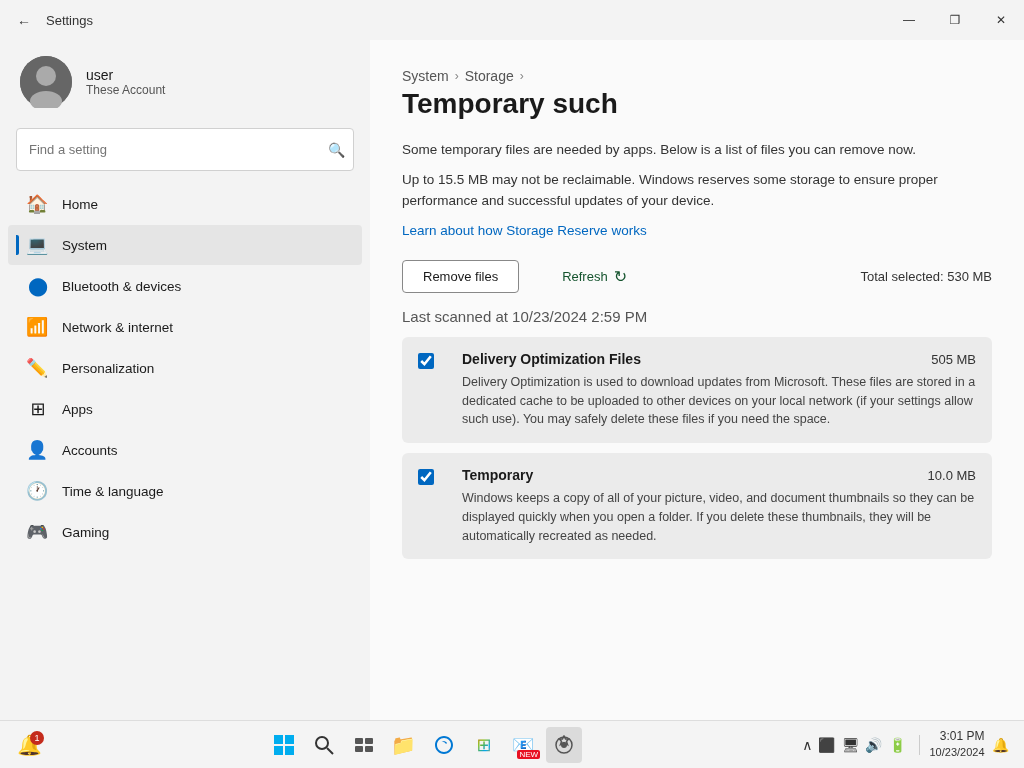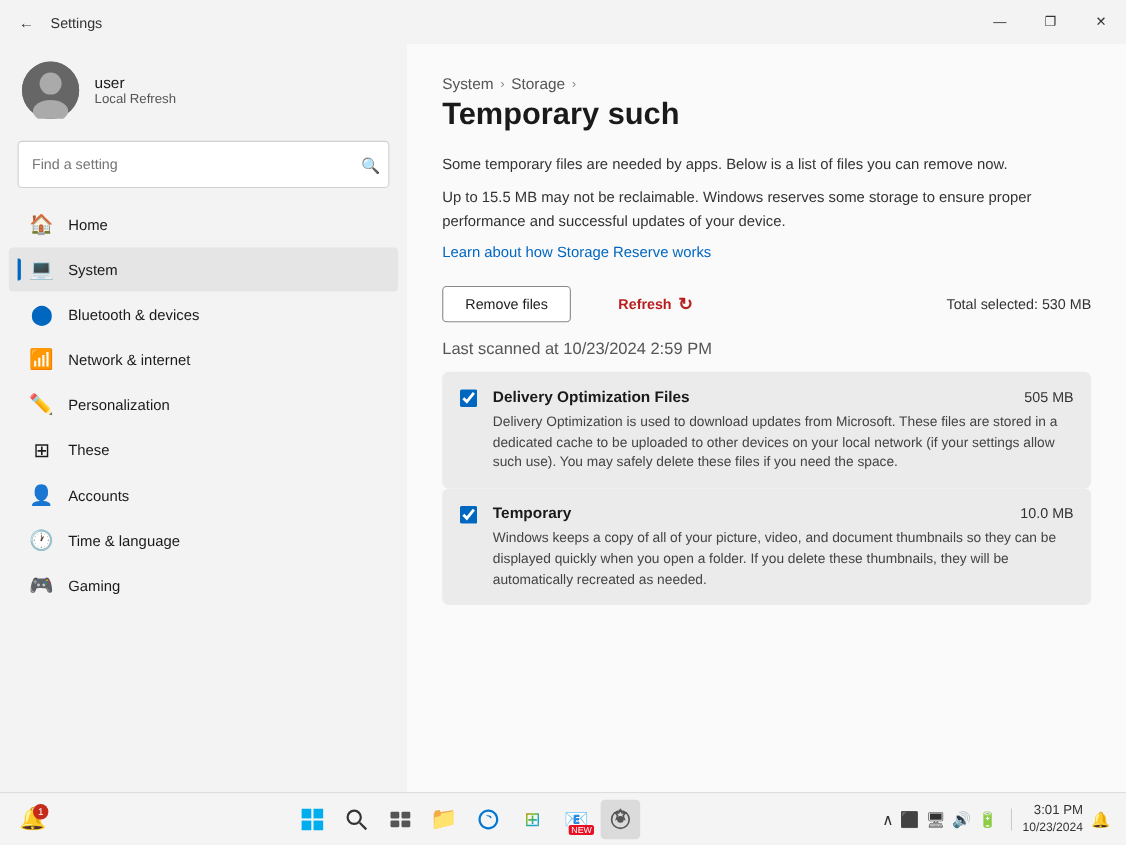--- a/index.html
+++ b/index.html
@@ -190,41 +190,42 @@
       cursor: pointer;
       color: #1a1a1a;
       margin-right: 10px;
     }
     .btn-refresh {
       padding: 8px 16px;
       border: none;
       background: transparent;
       font-size: 13px;
       cursor: pointer;
-      color: #b91c1c;
-      display: flex; align-items: center; gap: 6px; font-weight: bold;
+      color: #14532d;
+      display: flex; align-items: center; gap: 6px;
     }
     .total-selected {
       margin-left: auto;
       font-size: 13px;
       color: #333;
     }
 
     .scan-info {
       font-size: 15px;
       color: #555;
       margin-bottom: 12px;
     }
 
     .file-item {
       background: #ebebeb;
       border-radius: 6px;
       padding: 14px 16px;
-      display: flex;
-      gap: 14px;
+      margin-bottom: 10px;
+      display: flex;
+      gap: 28px;
       align-items: flex-start;
     }
     .checkbox-wrap {
       margin-top: 2px;
       flex-shrink: 0;
     }
     .checkbox-wrap input[type="checkbox"] {
       width: 16px; height: 16px;
       accent-color: #0067c0;
       cursor: pointer;
@@ -303,21 +304,21 @@
     <div class="user-section">
       <div class="avatar">
         <svg width="52" height="52" viewBox="0 0 52 52">
           <circle cx="26" cy="26" r="26" fill="#666"></circle>
           <circle cx="26" cy="20" r="10" fill="#aaa"></circle>
           <ellipse cx="26" cy="45" rx="16" ry="10" fill="#aaa"></ellipse>
         </svg>
       </div>
       <div class="user-info">
         <div class="user-name">user</div>
-        <div class="user-type">Local Refresh</div>
+        <div class="user-type">These Account</div>
       </div>
     </div>
 
     <div class="search-box">
       <input type="text" placeholder="Find a setting" style="">
       <button class="search-icon-btn">🔍</button>
     </div>
 
     <div class="nav-list">
       <div class="nav-item">
@@ -335,21 +336,21 @@
       <div class="nav-item">
         <span class="nav-icon" style="color:#0067c0;">📶</span>
         <span>Network &amp; internet</span>
       </div>
       <div class="nav-item">
         <span class="nav-icon">✏️</span>
         <span>Personalization</span>
       </div>
       <div class="nav-item">
         <span class="nav-icon">⊞</span>
-        <span>These</span>
+        <span>Apps</span>
       </div>
       <div class="nav-item">
         <span class="nav-icon" style="color:#1a8a5a;">👤</span>
         <span>Accounts</span>
       </div>
       <div class="nav-item">
         <span class="nav-icon" style="color:#888;">🕐</span>
         <span>Time &amp; language</span>
       </div>
       <div class="nav-item">

